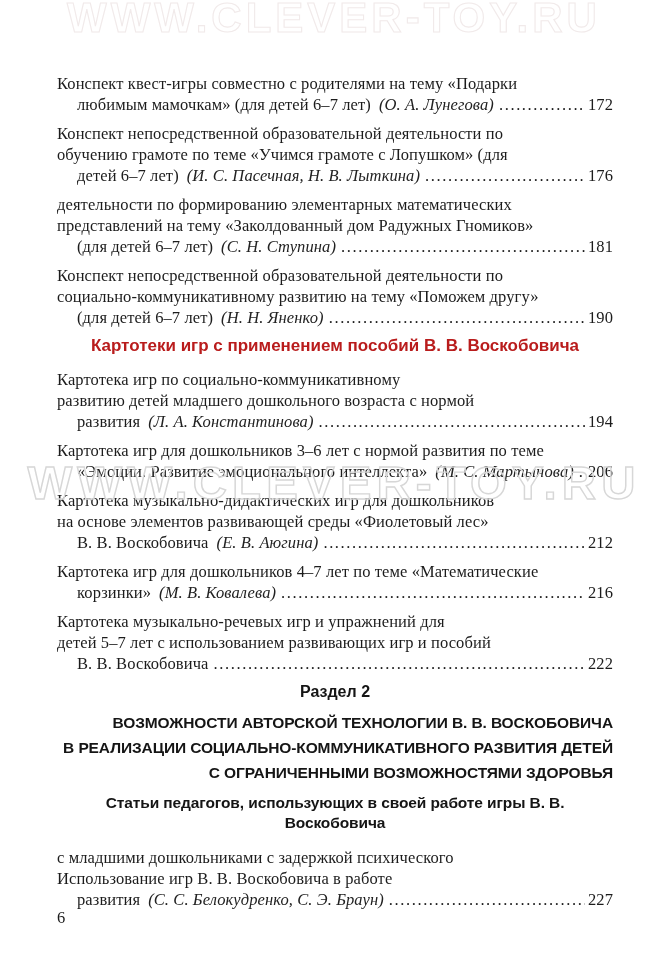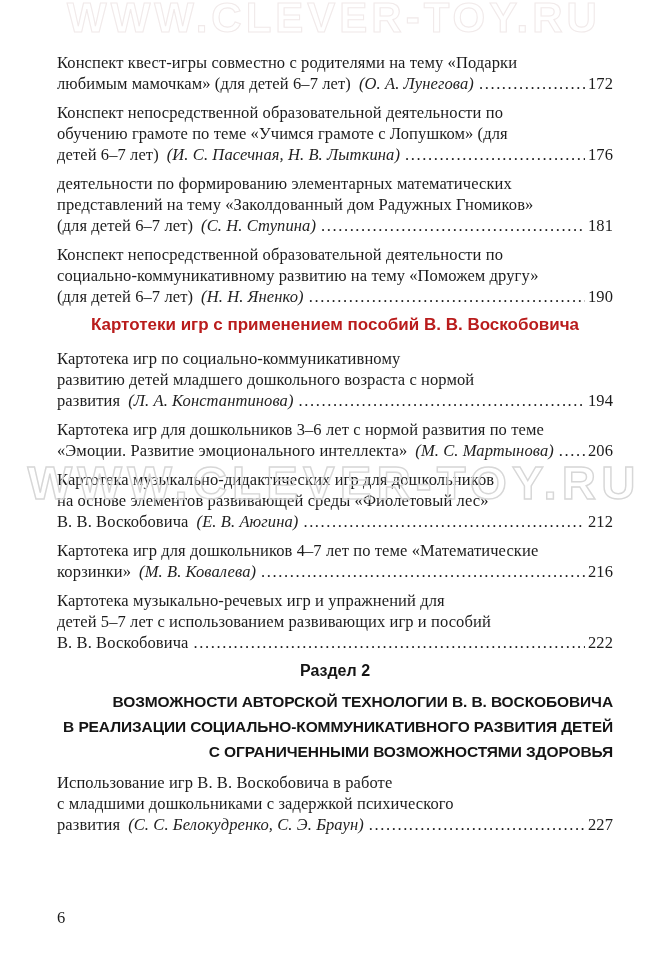--- a/index.html
+++ b/index.html
@@ -11,33 +11,34 @@
     position: relative;
     overflow: hidden;
   }
   .page {
     position: absolute; inset: 0;
     background: #ffffff;
     overflow: hidden;
   }
   .content {
     position: absolute;
-    left: 57px; top: 52px;
+    left: 57px; top: 73px;
     width: 556px;
   }
   .toc-entry {
     font-size: 16.5px;
     line-height: 21px;
     margin-bottom: 8px;
     letter-spacing: 0.1px;
   }
   .toc-line { white-space: nowrap; }
   .toc-line.last {
     display: flex;
     align-items: baseline;
+    margin-left: 20px;
   }
   .toc-last-text { white-space: nowrap; }
   .toc-authors {
     font-style: italic;
     white-space: nowrap;
     margin-left: 8px;
     color: #222222;
   }
   .toc-leader {
     flex: 1 1 auto;
@@ -217,23 +218,24 @@
           <span class="toc-leader">........................................................................................................................................................................................................</span>
           <span class="toc-pagenum">222</span>
         </div>
       </div>
       <div class="section-label">Раздел 2</div>
       <div class="big-heading">
         <div>ВОЗМОЖНОСТИ АВТОРСКОЙ ТЕХНОЛОГИИ В. В. ВОСКОБОВИЧА</div>
         <div>В РЕАЛИЗАЦИИ СОЦИАЛЬНО-КОММУНИКАТИВНОГО РАЗВИТИЯ ДЕТЕЙ</div>
         <div>С ОГРАНИЧЕННЫМИ ВОЗМОЖНОСТЯМИ ЗДОРОВЬЯ</div>
       </div>
-      <div class="toc-entry">
+      <div class="subheading">Статьи педагогов, использующих в своей работе игры В. В. Воскобовича</div>
+      <div class="toc-entry">
+        <div class="toc-line">с младшими дошкольниками с задержкой психического</div>
         <div class="toc-line">Использование игр В. В. Воскобовича в работе</div>
-        <div class="toc-line">с младшими дошкольниками с задержкой психического</div>
         <div class="toc-line last">
           <span class="toc-last-text">развития</span>
           <span class="toc-authors">(С. С. Белокудренко, С. Э. Браун)</span>
           <span class="toc-leader">........................................................................................................................................................................................................</span>
           <span class="toc-pagenum">227</span>
         </div>
       </div>
     </div>
 
   <div class="page-number">6</div>

